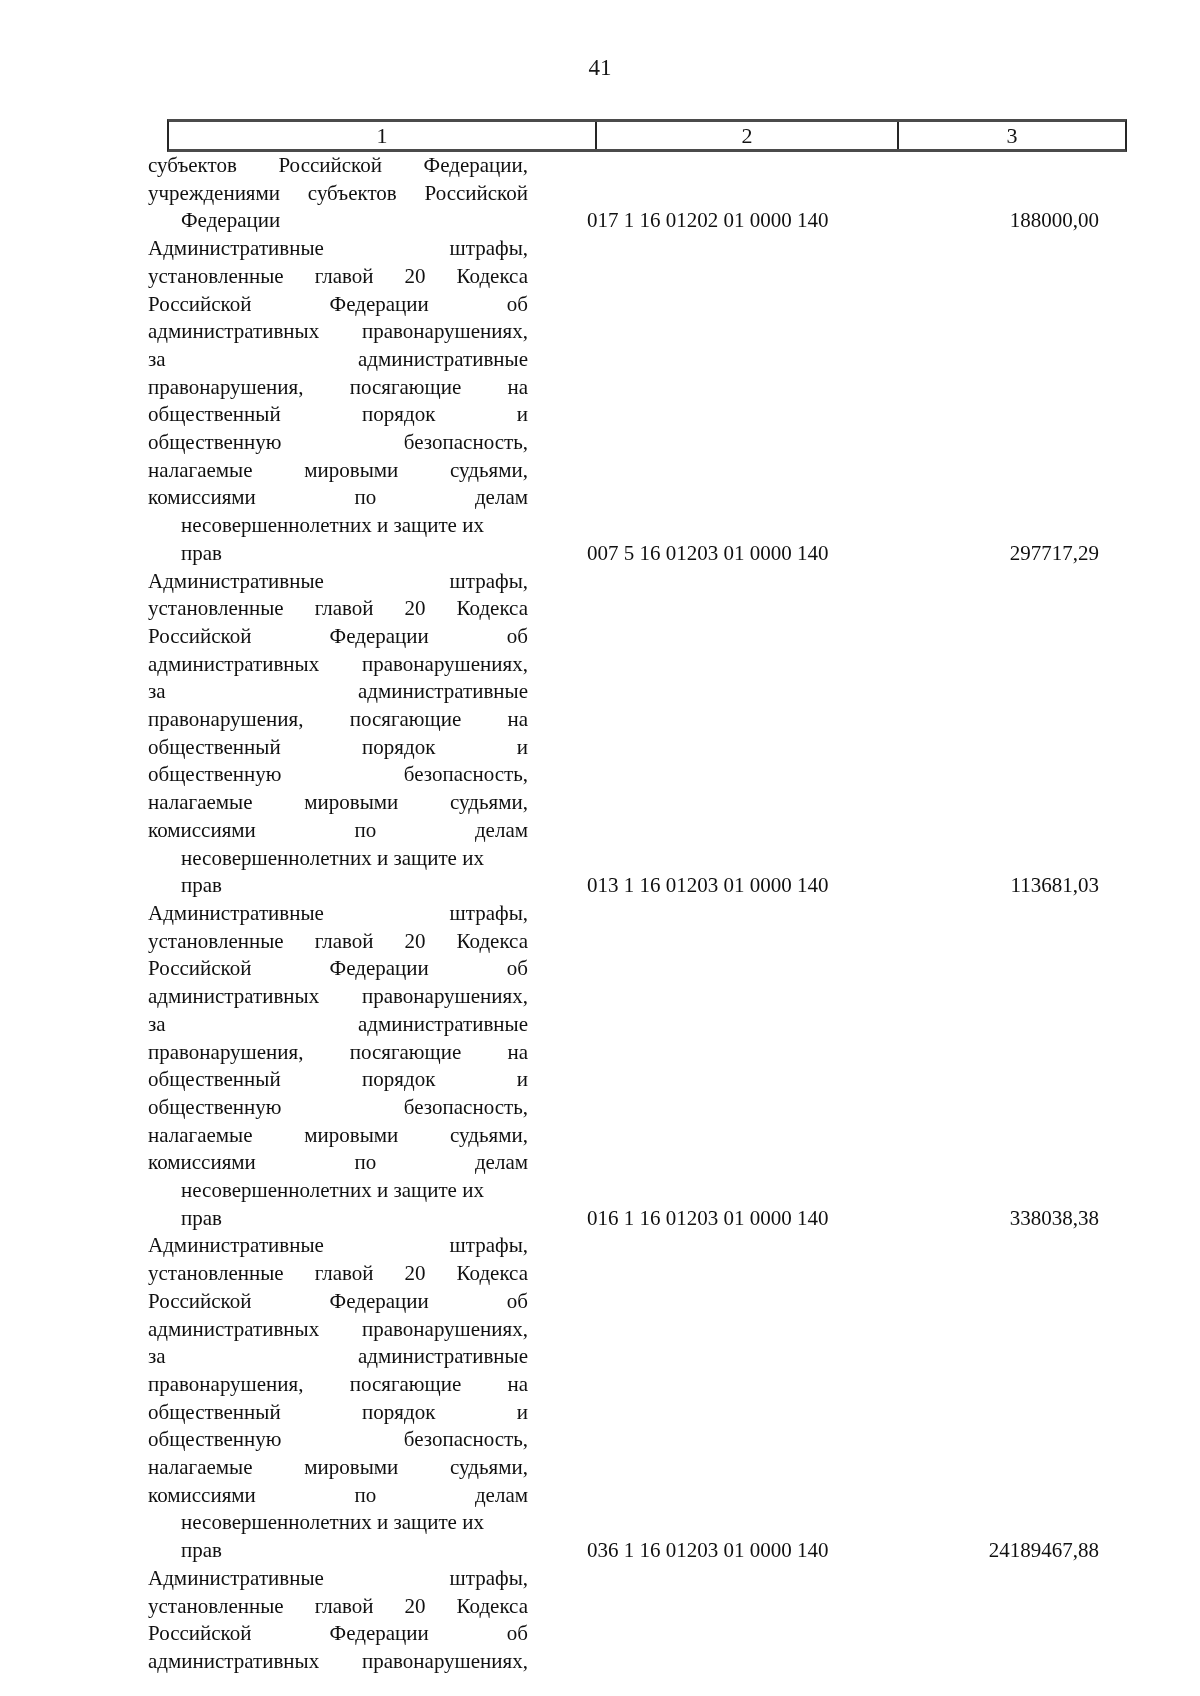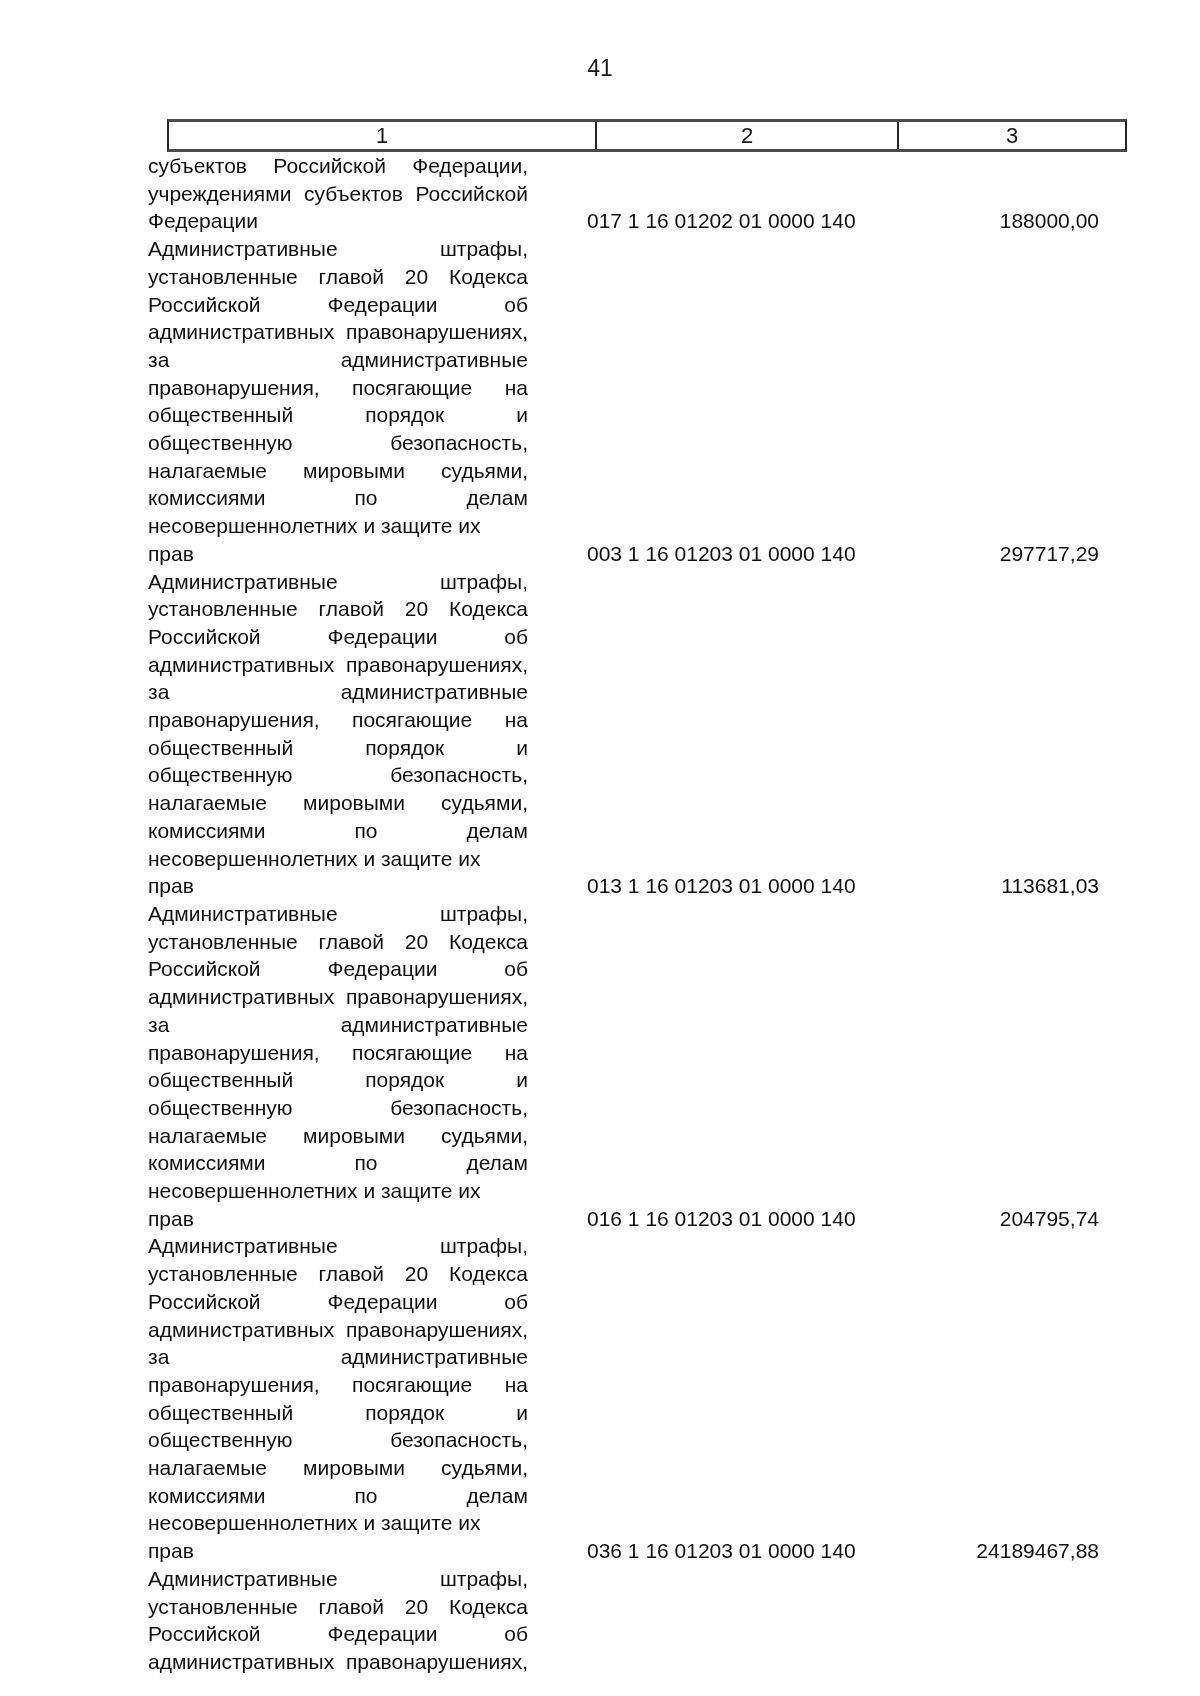--- a/index.html
+++ b/index.html
@@ -5,21 +5,21 @@
   html, body {
     margin: 0;
     padding: 0;
     background: #ffffff;
   }
   .page {
     position: relative;
     width: 1200px;
     height: 1696px;
     background: #ffffff;
-    font-family: Liberation Sans, sans-serif;
+    font-family: Liberation Serif, serif;
     color: #111111;
     overflow: hidden;
   }
   .page-number {
     position: absolute;
     top: 55px;
     left: 0;
     width: 1200px;
     text-align: center;
     font-size: 23px;
@@ -71,20 +71,21 @@
     color: #101010;
   }
   .c1 .line {
     text-align: justify;
     text-align-last: justify;
     white-space: normal;
   }
   .c1 .line.natural {
     text-align: left;
     text-align-last: left;
+    margin-left: 33px;
   }
   .c2 {
     width: 303px;
     box-sizing: border-box;
     padding-left: 9px;
     font-size: 21px;
     line-height: 27.7px;
     white-space: nowrap;
     color: #101010;
   }
@@ -130,21 +131,21 @@
           <div class="line">Российской Федерации об</div>
           <div class="line">административных правонарушениях,</div>
           <div class="line">за административные</div>
           <div class="line">правонарушения, посягающие на</div>
           <div class="line">общественный порядок и</div>
           <div class="line">общественную безопасность,</div>
           <div class="line">налагаемые мировыми судьями,</div>
           <div class="line">комиссиями по делам</div>
           <div class="line natural">несовершеннолетних и защите их прав</div>
         </div>
-    <div class="c2">003 1 16 01203 01 0000 140</div>
+    <div class="c2">007 5 16 01203 01 0000 140</div>
     <div class="c3">297717,29</div>
   </div>
 
   <div class="row">
     <div class="c1">
           <div class="line">Административные штрафы,</div>
           <div class="line">установленные главой 20 Кодекса</div>
           <div class="line">Российской Федерации об</div>
           <div class="line">административных правонарушениях,</div>
           <div class="line">за административные</div>
@@ -167,21 +168,21 @@
           <div class="line">административных правонарушениях,</div>
           <div class="line">за административные</div>
           <div class="line">правонарушения, посягающие на</div>
           <div class="line">общественный порядок и</div>
           <div class="line">общественную безопасность,</div>
           <div class="line">налагаемые мировыми судьями,</div>
           <div class="line">комиссиями по делам</div>
           <div class="line natural">несовершеннолетних и защите их прав</div>
         </div>
     <div class="c2">016 1 16 01203 01 0000 140</div>
-    <div class="c3">204795,74</div>
+    <div class="c3">338038,38</div>
   </div>
 
   <div class="row">
     <div class="c1">
           <div class="line">Административные штрафы,</div>
           <div class="line">установленные главой 20 Кодекса</div>
           <div class="line">Российской Федерации об</div>
           <div class="line">административных правонарушениях,</div>
           <div class="line">за административные</div>
           <div class="line">правонарушения, посягающие на</div>

